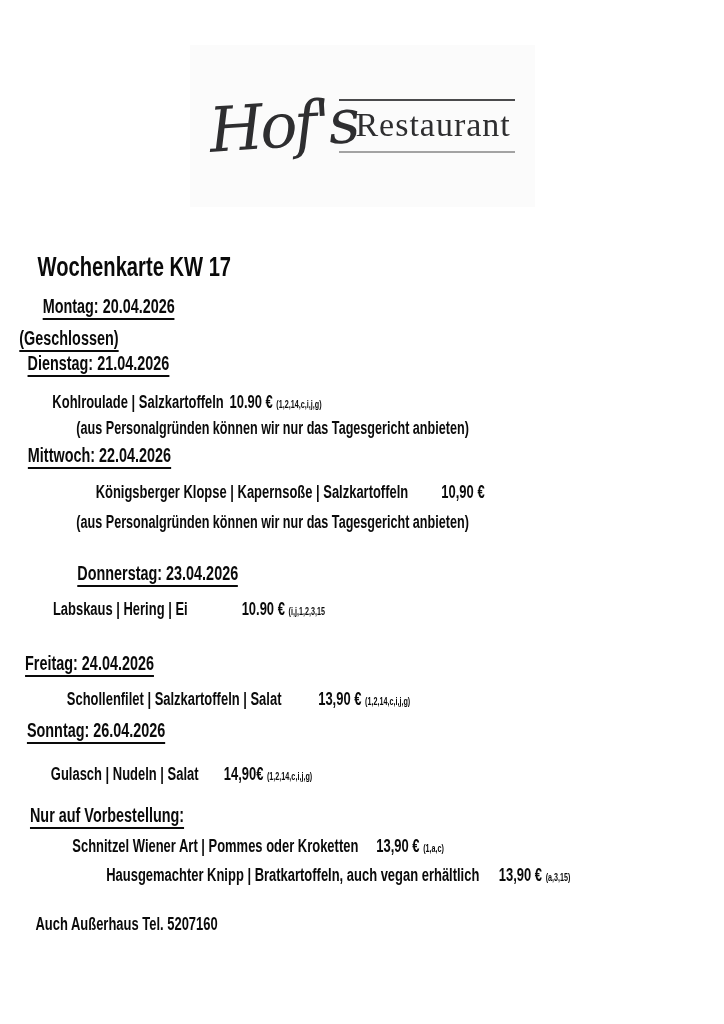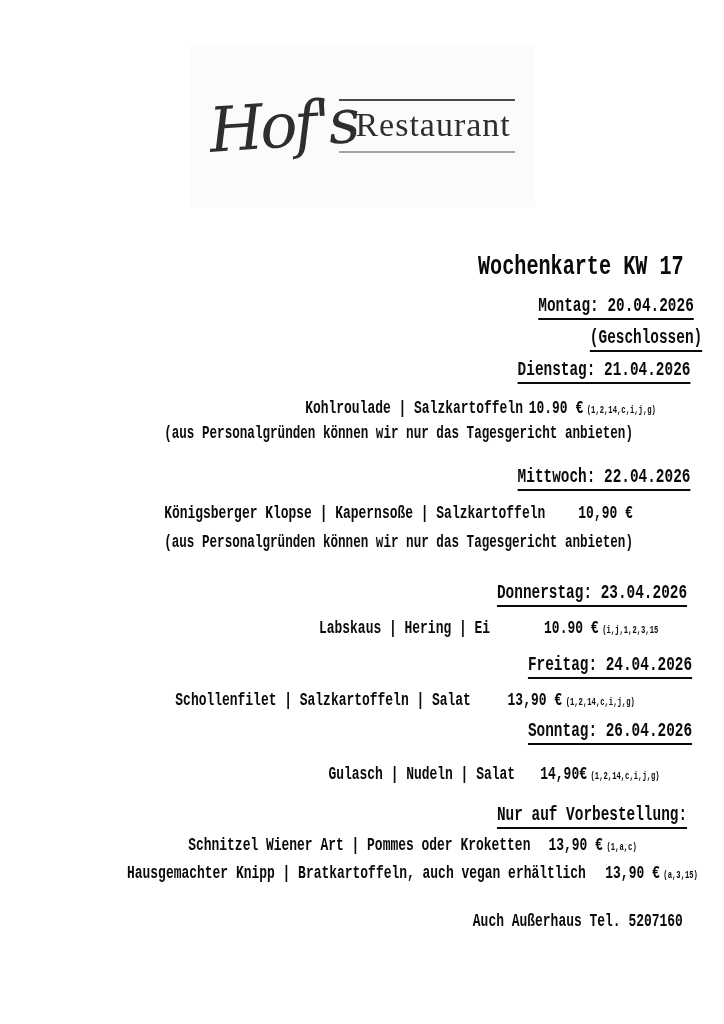--- a/index.html
+++ b/index.html
@@ -24,21 +24,21 @@
     transform:rotate(-4deg);
   }
   .logo-serif{
     font-family:"Liberation Serif",serif;font-size:34px;color:#2e2e30;
     border-top:2px solid #4a4a4c;border-bottom:2px solid #a3a3a3;
     padding:7px 4px 9px 16px;margin-left:-10px;line-height:1;
     letter-spacing:1px;
   }
 
   
-  .line{text-align:right;white-space:nowrap;font-family:Liberation Mono, monospace;}
+  .line{text-align:left;white-space:nowrap;}
   .cond{
     display:inline-block;transform:scaleX(0.72);transform-origin:50% 50%;
     white-space:nowrap;font-weight:700;letter-spacing:0px;color:#0a0a0a;
   }
   .title .cond{font-size:28px;}
   .day .cond{font-size:20px;}
   .item .cond{font-size:18px;font-weight:700;}
   .note .cond{font-size:17.5px;}
   .u{border-bottom:2px solid #0a0a0a;padding-bottom:1px;}
   .allerg{font-size:10px;font-weight:700;margin-left:5px;}
@@ -47,29 +47,29 @@
   .g1{margin-left:46px;}
   .g2{margin-left:75px;}
   .g3{margin-left:51px;}
   .g4{margin-left:35px;}
   .g5{margin-left:25px;}
   .g6{margin-left:27px;}
 
   .mt-title{margin-top:44px;}
   .mt-mon{margin-top:12px;padding-left:17px;}
   .mt-closed{margin-top:9px;}
-  .mt-tue{margin-top:9px;}
+  .mt-tue{margin-top:2px;}
   .mt-kohl{margin-top:17px;}
   .mt-note1{margin-top:5px;}
-  .mt-wed{margin-top:22px;}
+  .mt-wed{margin-top:5px;}
   .mt-koenig{margin-top:15px;padding-left:20px;}
   .mt-note2{margin-top:9px;}
   .mt-thu{margin-top:29px;padding-left:46px;}
   .mt-labs{margin-top:14px;}
-  .mt-fri{margin-top:15px;}
+  .mt-fri{margin-top:32px;}
   .mt-scholle{margin-top:14px;}
   .mt-sun{margin-top:9px;}
   .mt-gulasch{margin-top:22px;}
   .mt-preorder{margin-top:19px;}
   .mt-schnitzel{margin-top:9px;}
   .mt-knipp{margin-top:8px;margin-left:16px;}
   .mt-footer{margin-top:28px;}
 </style>
 </head>
 <body>

